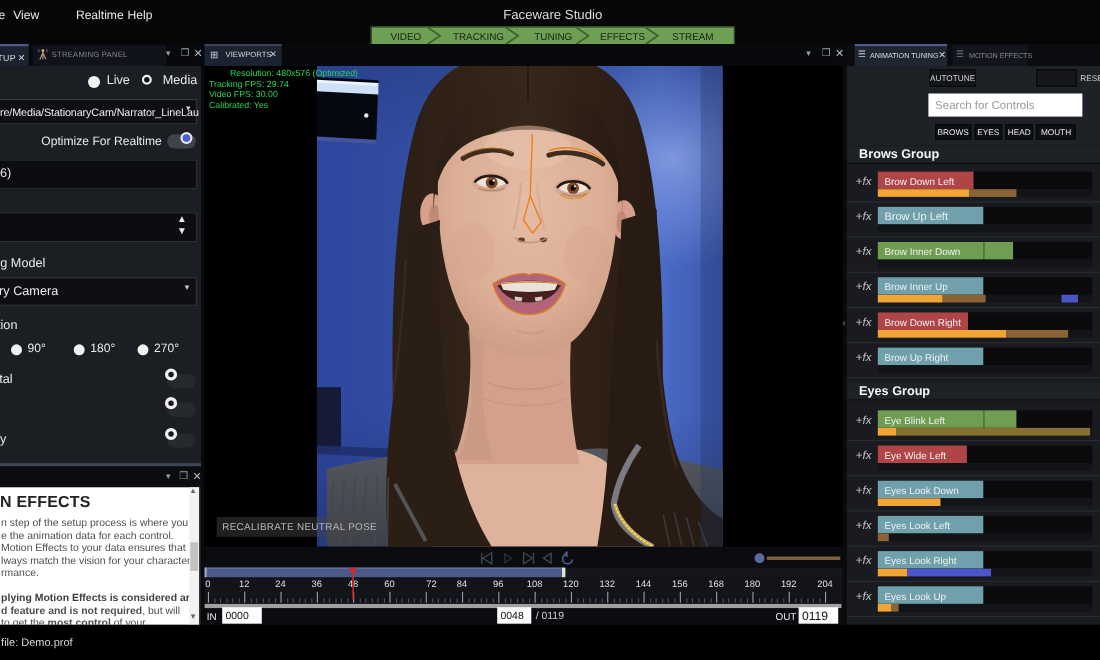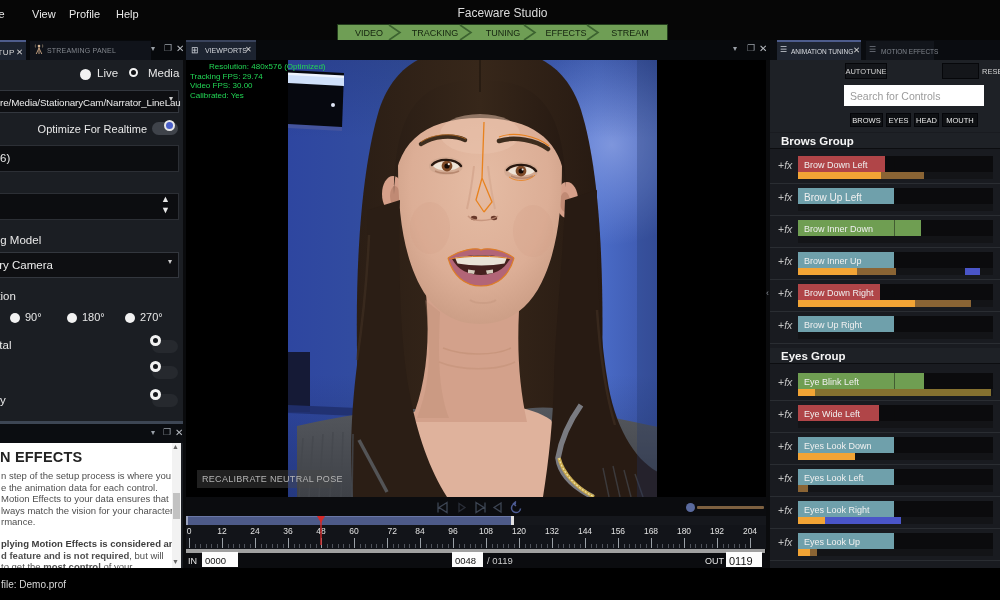--- a/index.html
+++ b/index.html
@@ -8,22 +8,22 @@
   #app { position:absolute; left:0; top:0; width:1000px; height:600px; background:#000; overflow:hidden; }
   .abs { position:absolute; }
   .tx { position:absolute; white-space:nowrap; }
 </style>
 </head>
 <body>
 <div id="app">
 
   <div class="abs" style="left:0;top:0;width:1000px;height:40px;background:#060606;"></div>
   <div class="tx" style="left:-13px;top:8px;font-size:11px;color:#e8e8e8;">File</div>
-  <div class="tx" style="left:32px;top:8px;font-size:11px;color:#e8e8e8;">View</div>
-  <div class="tx" style="left:69px;top:8px;font-size:11px;color:#e8e8e8;">Profile</div>
+  <div class="tx" style="left:12px;top:8px;font-size:11px;color:#e8e8e8;">View</div>
+  <div class="tx" style="left:69px;top:8px;font-size:11px;color:#e8e8e8;">Realtime</div>
   <div class="tx" style="left:116px;top:8px;font-size:11px;color:#e8e8e8;">Help</div>
   <div class="tx" style="left:420px;top:6px;width:165px;text-align:center;font-size:12px;color:#dcdcdc;">Faceware Studio</div>
 
   <div class="abs" style="left:337px;top:24px;width:331px;height:17px;background:#6f9e55;border:1px solid #223c1c;"></div>
   <svg class="abs" style="left:337px;top:24px;" width="331" height="17" viewBox="0 0 331 17">
     <g stroke="#3c6330" stroke-width="1.6" fill="none">
       <path d="M52,1 L63,8.5 L52,16"></path>
       <path d="M123,1 L134,8.5 L123,16"></path>
       <path d="M187,1 L198,8.5 L187,16"></path>
       <path d="M250,1 L261,8.5 L250,16"></path>

